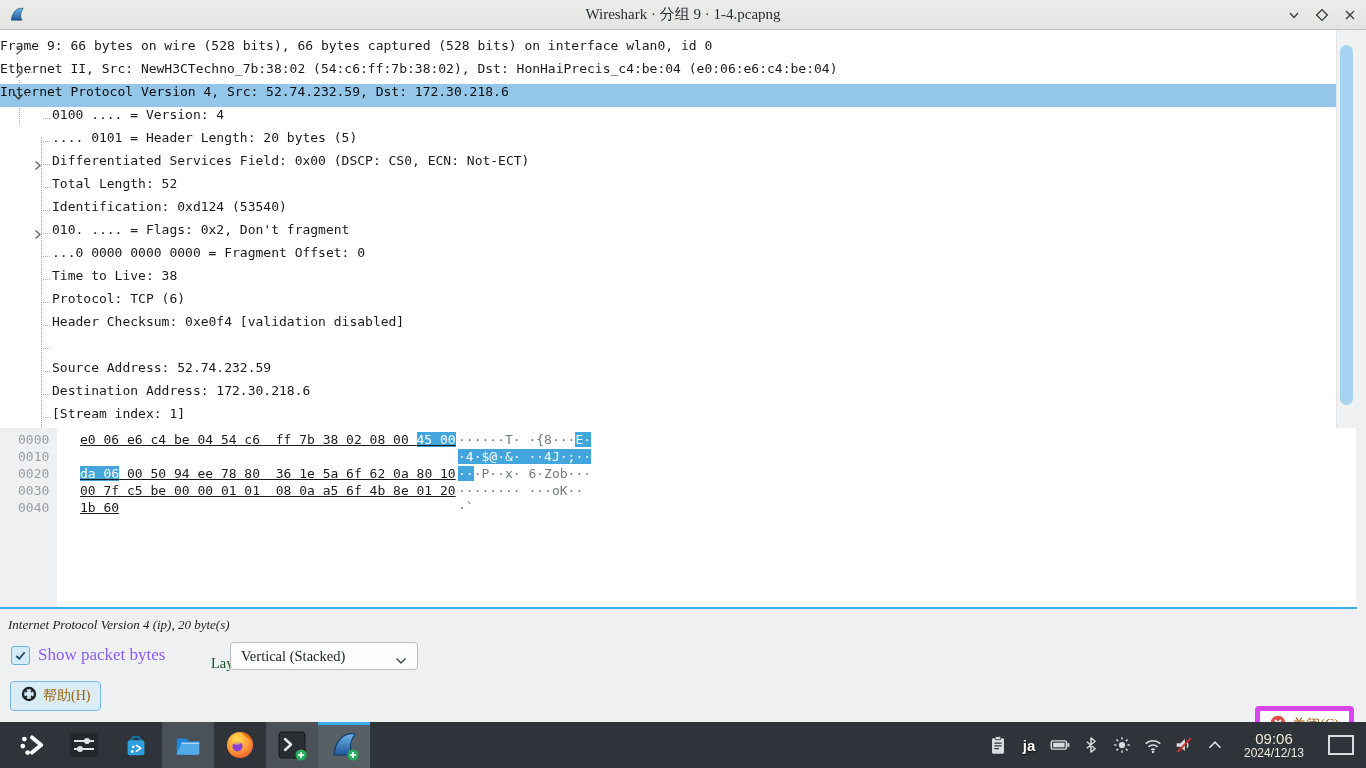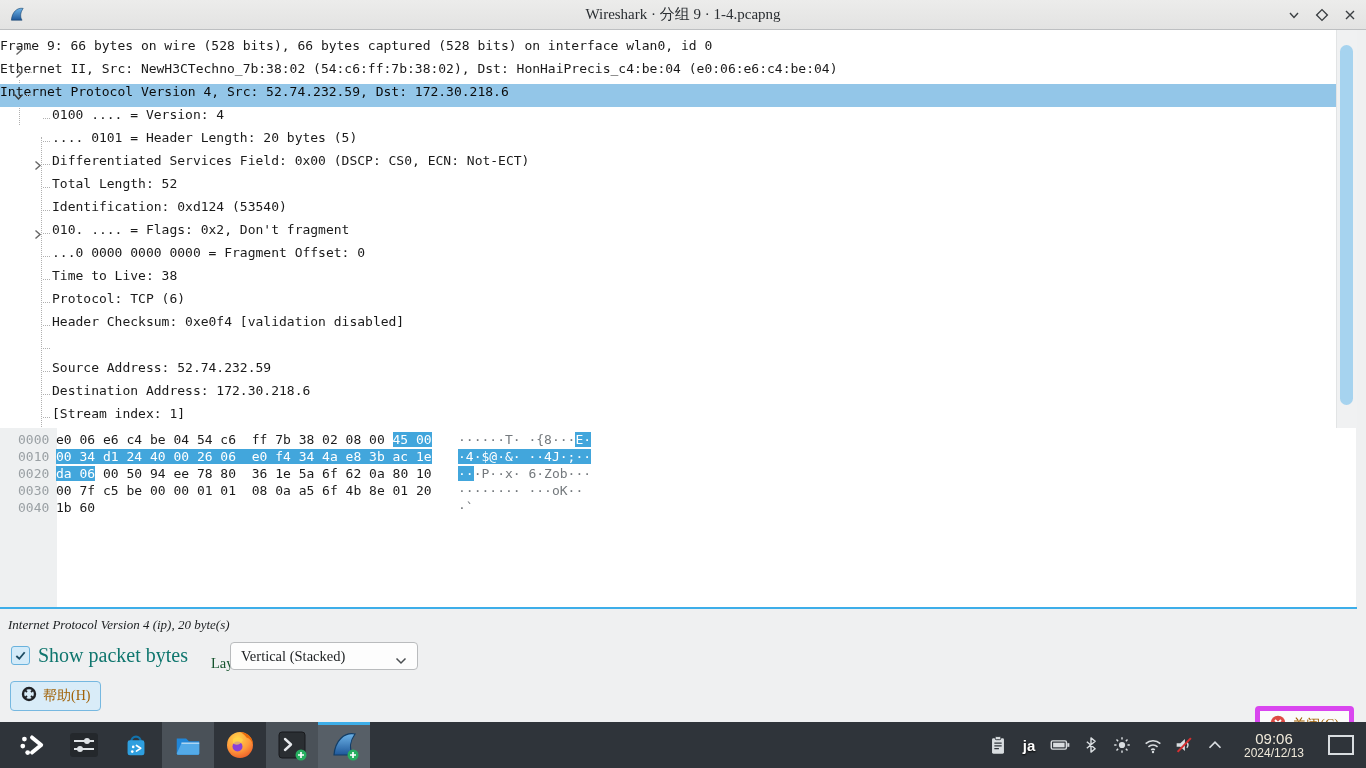--- a/index.html
+++ b/index.html
@@ -41,31 +41,31 @@
   .scroll-thumb{position:absolute;left:3px;top:15px;width:13px;height:360px;
     border-radius:7px;background:#a6d3ef;}
 
   
   .hex-pane{position:absolute;left:0;top:428px;width:1356px;height:179px;background:#fff;overflow:hidden;}
   .hex-gutter{position:absolute;left:0;top:0;width:57px;height:179px;background:#eef0f1;}
   .hex-rows{position:absolute;left:0;top:4px;width:100%;}
   .hex-row{position:relative;height:17px;line-height:17px;white-space:pre;
     font:13px "DejaVu Sans Mono",monospace;}
   .hex-offset{position:absolute;left:18px;color:#9aa0a4;}
-  .hex-bytes{position:absolute;left:56px;color:#1c1c1c;}
+  .hex-bytes{position:absolute;left:80px;color:#1c1c1c;text-decoration:underline;}
   .hex-ascii{position:absolute;left:458px;color:#74797d;}
   .hl{background:#42a6dc;color:#ffffff;}
   .focus-line{position:absolute;left:0;top:607px;width:1357px;height:2px;background:#3daee9;}
 
   
   .status{position:absolute;left:8px;top:617px;font-style:italic;font-size:13px;color:#1b1e20;}
   .controls-row{position:absolute;left:0;top:641px;width:1366px;height:28px;}
   .checkbox{position:absolute;left:11px;top:5px;width:17px;height:17px;border-radius:3px;
     background:#d4ebf9;border:1px solid #69b2dd;display:flex;align-items:center;justify-content:center;}
-  .cb-label{position:absolute;left:38px;top:0;line-height:28px;font-size:20px;color:#0f766e;}
+  .cb-label{position:absolute;left:38px;top:0;line-height:28px;font-size:17px;color:#8b5cf6;}
   .layout-label{position:absolute;left:172px;top:8px;line-height:28px;font-size:14.5px;color:#14532d;margin-left:39px;}
   .dropdown{position:absolute;left:230px;top:1px;width:186px;height:26px;border:1px solid #b9bbbd;
     border-radius:4px;background:#fdfdfd;}
   .dropdown .dd-value{position:absolute;left:10px;top:0;line-height:26px;font-size:14.5px;color:#1b1e20;}
   .dropdown .dd-chevron{position:absolute;right:10px;top:8px;}
 
   .btn{position:absolute;height:28px;border-radius:4px;display:flex;align-items:center;
     gap:6px;padding:0 10px;font-size:14px;color:#a16207;}
   .btn-help{left:10px;top:681px;background:#d9ecf8;border:1px solid #76b8e0;}
   .btn-close{right:12px;top:706px;background:#fbfbfb;border:5px solid #d946ef;margin-left:35px;}
@@ -158,21 +158,21 @@
       </div>
   </div>
   <div class="scrollbar">
     <div class="scroll-thumb"></div>
   </div>
 
   <div class="hex-pane">
     <div class="hex-gutter"></div>
     <div class="hex-rows">
         <div class="hex-row"><span class="hex-offset">0000</span><span class="hex-bytes"><span>e0 06 e6 c4 be 04 54 c6  ff 7b 38 02 08 00 </span><span class="hl">45 00</span></span><span class="hex-ascii"><span>······T· ·{8···</span><span class="hl">E·</span></span></div>
-        <div class="hex-row"><span class="hex-offset">0010</span><span class="hex-bytes"><span class="hl">00 34 d1 24 40 00 26 06  e0 f4 34 4a e8 3b ac 1e</span></span><span class="hex-ascii"><span class="hl">·4·$@·&amp;· ··4J·;··</span></span></div>
+        <div class="hex-row"><span class="hex-offset">0010</span><span class="hex-ascii"><span class="hl">·4·$@·&amp;· ··4J·;··</span></span></div>
         <div class="hex-row"><span class="hex-offset">0020</span><span class="hex-bytes"><span class="hl">da 06</span><span> 00 50 94 ee 78 80  36 1e 5a 6f 62 0a 80 10</span></span><span class="hex-ascii"><span class="hl">··</span><span>·P··x· 6·Zob···</span></span></div>
         <div class="hex-row"><span class="hex-offset">0030</span><span class="hex-bytes"><span>00 7f c5 be 00 00 01 01  08 0a a5 6f 4b 8e 01 20</span></span><span class="hex-ascii"><span>········ ···oK·· </span></span></div>
         <div class="hex-row"><span class="hex-offset">0040</span><span class="hex-bytes"><span>1b 60</span></span><span class="hex-ascii"><span>·`</span></span></div>
       </div>
   </div>
   <div class="focus-line"></div>
 
   <div class="status">Internet Protocol Version 4 (ip), 20 byte(s)</div>
 
   <div class="controls-row">

